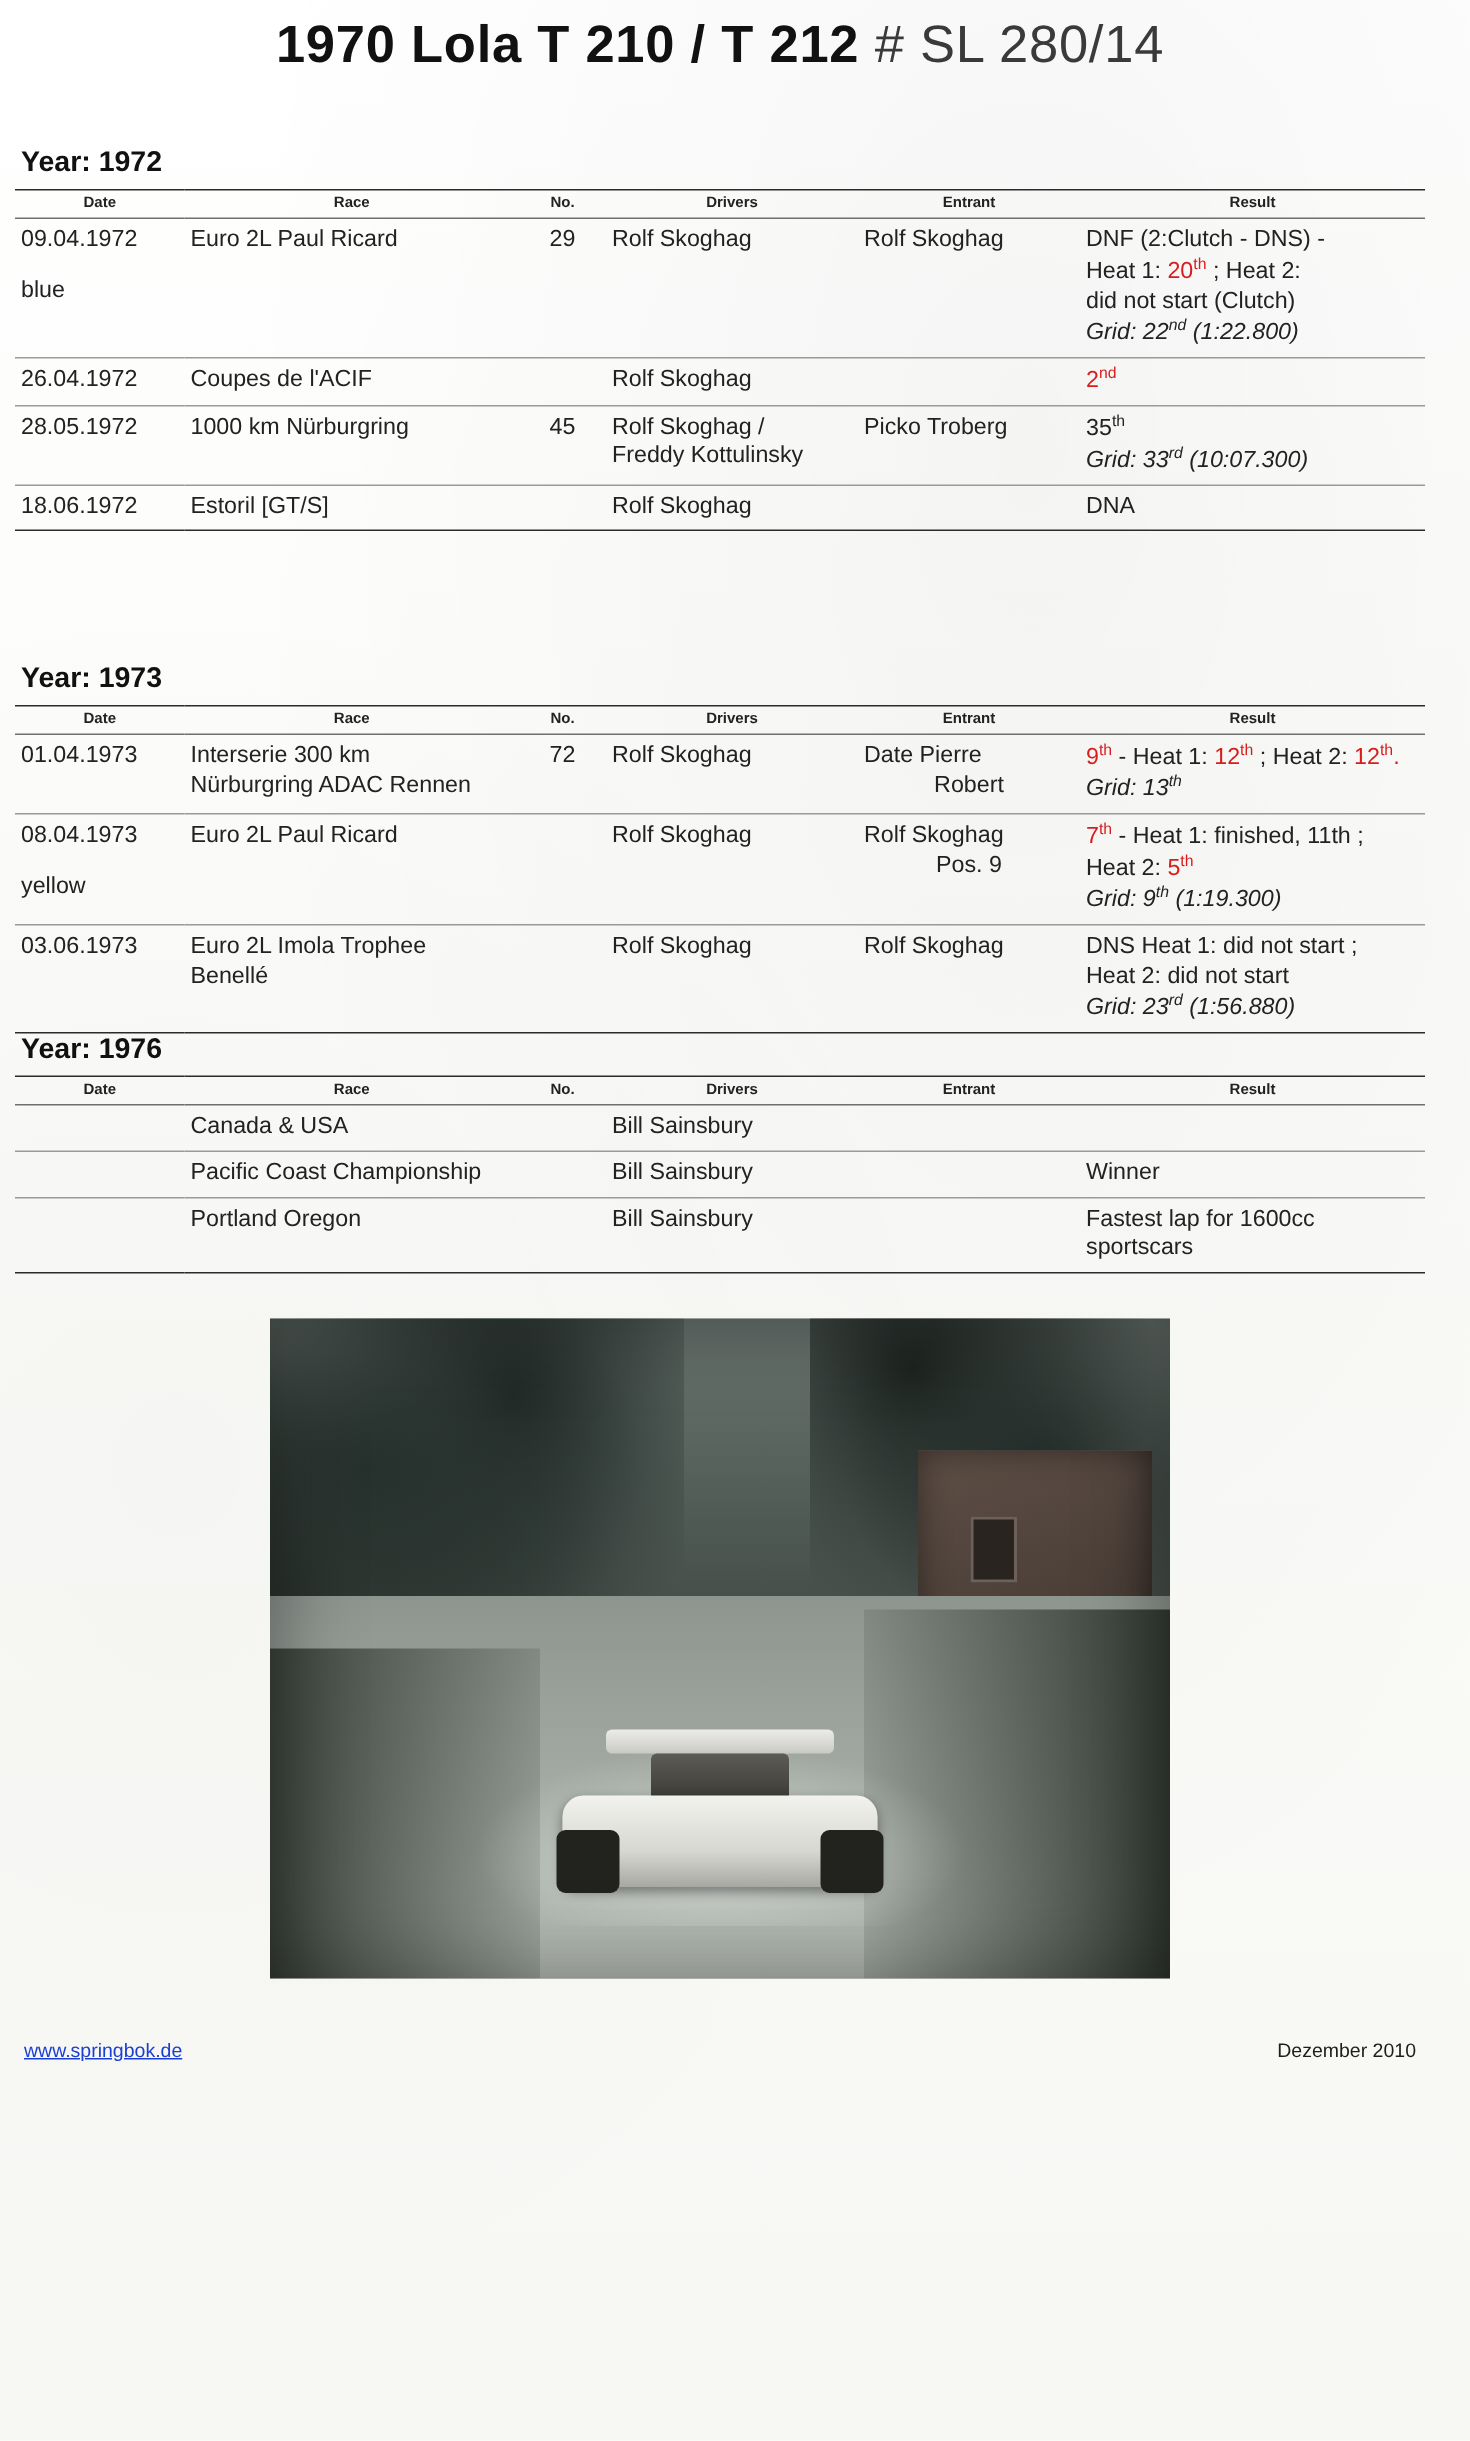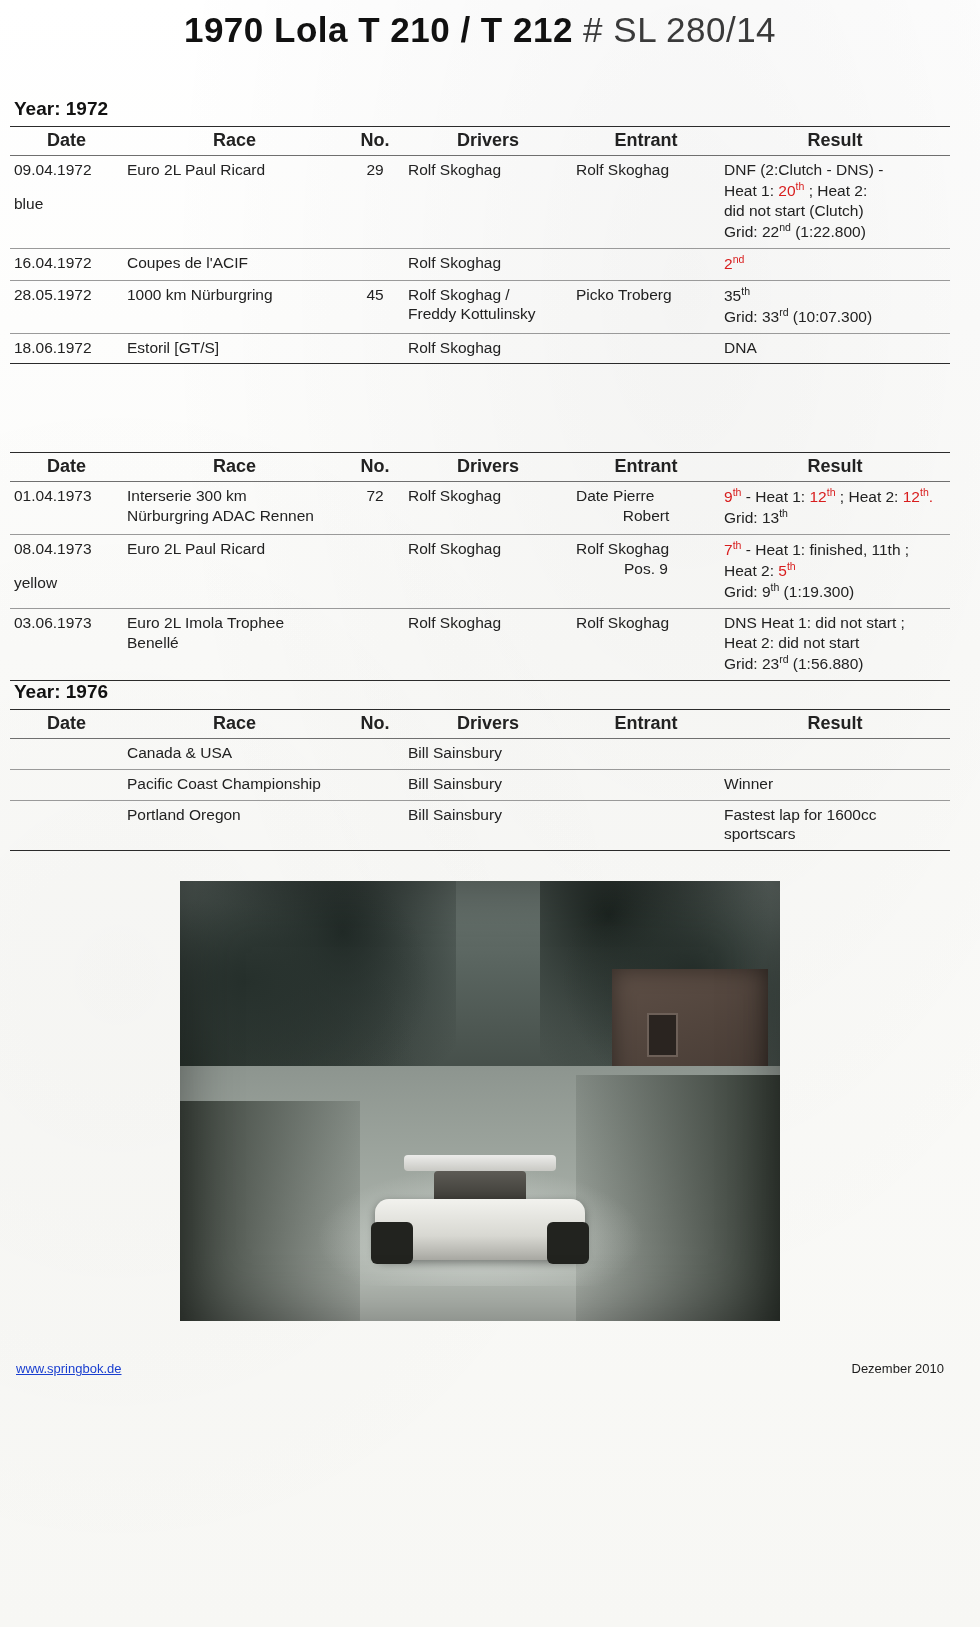--- a/index.html
+++ b/index.html
@@ -53,21 +53,21 @@
   .block-1976 { }
 
   table.race {
     width: 100%;
     border-collapse: collapse;
     font-size: 15.5px;
     color: #222;
   }
   table.race thead th {
     font-weight: bold;
-    font-size: 18px;
+    font-size: 10px;
     padding: 3px 4px 4px 4px;
     text-align: center;
     border-top: 1.6px solid #2b2b2b;
     border-bottom: 1.2px solid #6f6f6f;
     white-space: nowrap;
   }
   table.race tbody td {
     padding: 4px 4px 6px 4px;
     vertical-align: top;
     border-bottom: 1px solid #9a9a9a;
@@ -80,21 +80,21 @@
   .c-race   { width: 215px; }
   .c-no     { width: 50px;  text-align: center; }
   .c-drivers{ width: 160px; }
   .c-entrant{ width: 140px; }
   .c-result { width: auto; }
 
   .al-c { text-align: center; }
 
   .sup { font-size: 0.68em; vertical-align: super; }
   .red { color: #d81d1d; }
-  .ital { }
+  .ital { font-style: italic; }
 
   
   .colour-note { display: block; margin-top: 14px; }
 
   
   .photo-wrap {
     margin-top: 30px;
     display: flex;
     justify-content: center;
   }
@@ -251,21 +251,21 @@
             <div>
               <span>did not start (Clutch)</span>
             </div>
             <div class="ital">
               <span>Grid: 22</span><span class="sup">nd</span><span> (1:22.800)</span>
             </div>
           </td>
         </tr>
 
         <tr>
-          <td class="c-date">16.04.1972</td>
+          <td class="c-date">26.04.1972</td>
           <td class="c-race">Coupes de l'ACIF</td>
           <td class="c-no al-c"></td>
           <td class="c-drivers">Rolf Skoghag</td>
           <td class="c-entrant"></td>
           <td class="c-result">
             <span class="red">2</span><span class="red sup">nd</span>
           </td>
         </tr>
 
         <tr>
@@ -294,20 +294,21 @@
           <td class="c-drivers">Rolf Skoghag</td>
           <td class="c-entrant"></td>
           <td class="c-result">DNA</td>
         </tr>
 
       </tbody>
     </table>
   </div>
 
   <div class="block-1973">
+    <div class="year-heading">Year: 1973</div>
     <table class="race">
       <thead>
         <tr>
           <th class="c-date">Date</th>
           <th class="c-race">Race</th>
           <th class="c-no">No.</th>
           <th class="c-drivers">Drivers</th>
           <th class="c-entrant">Entrant</th>
           <th class="c-result">Result</th>
         </tr>

